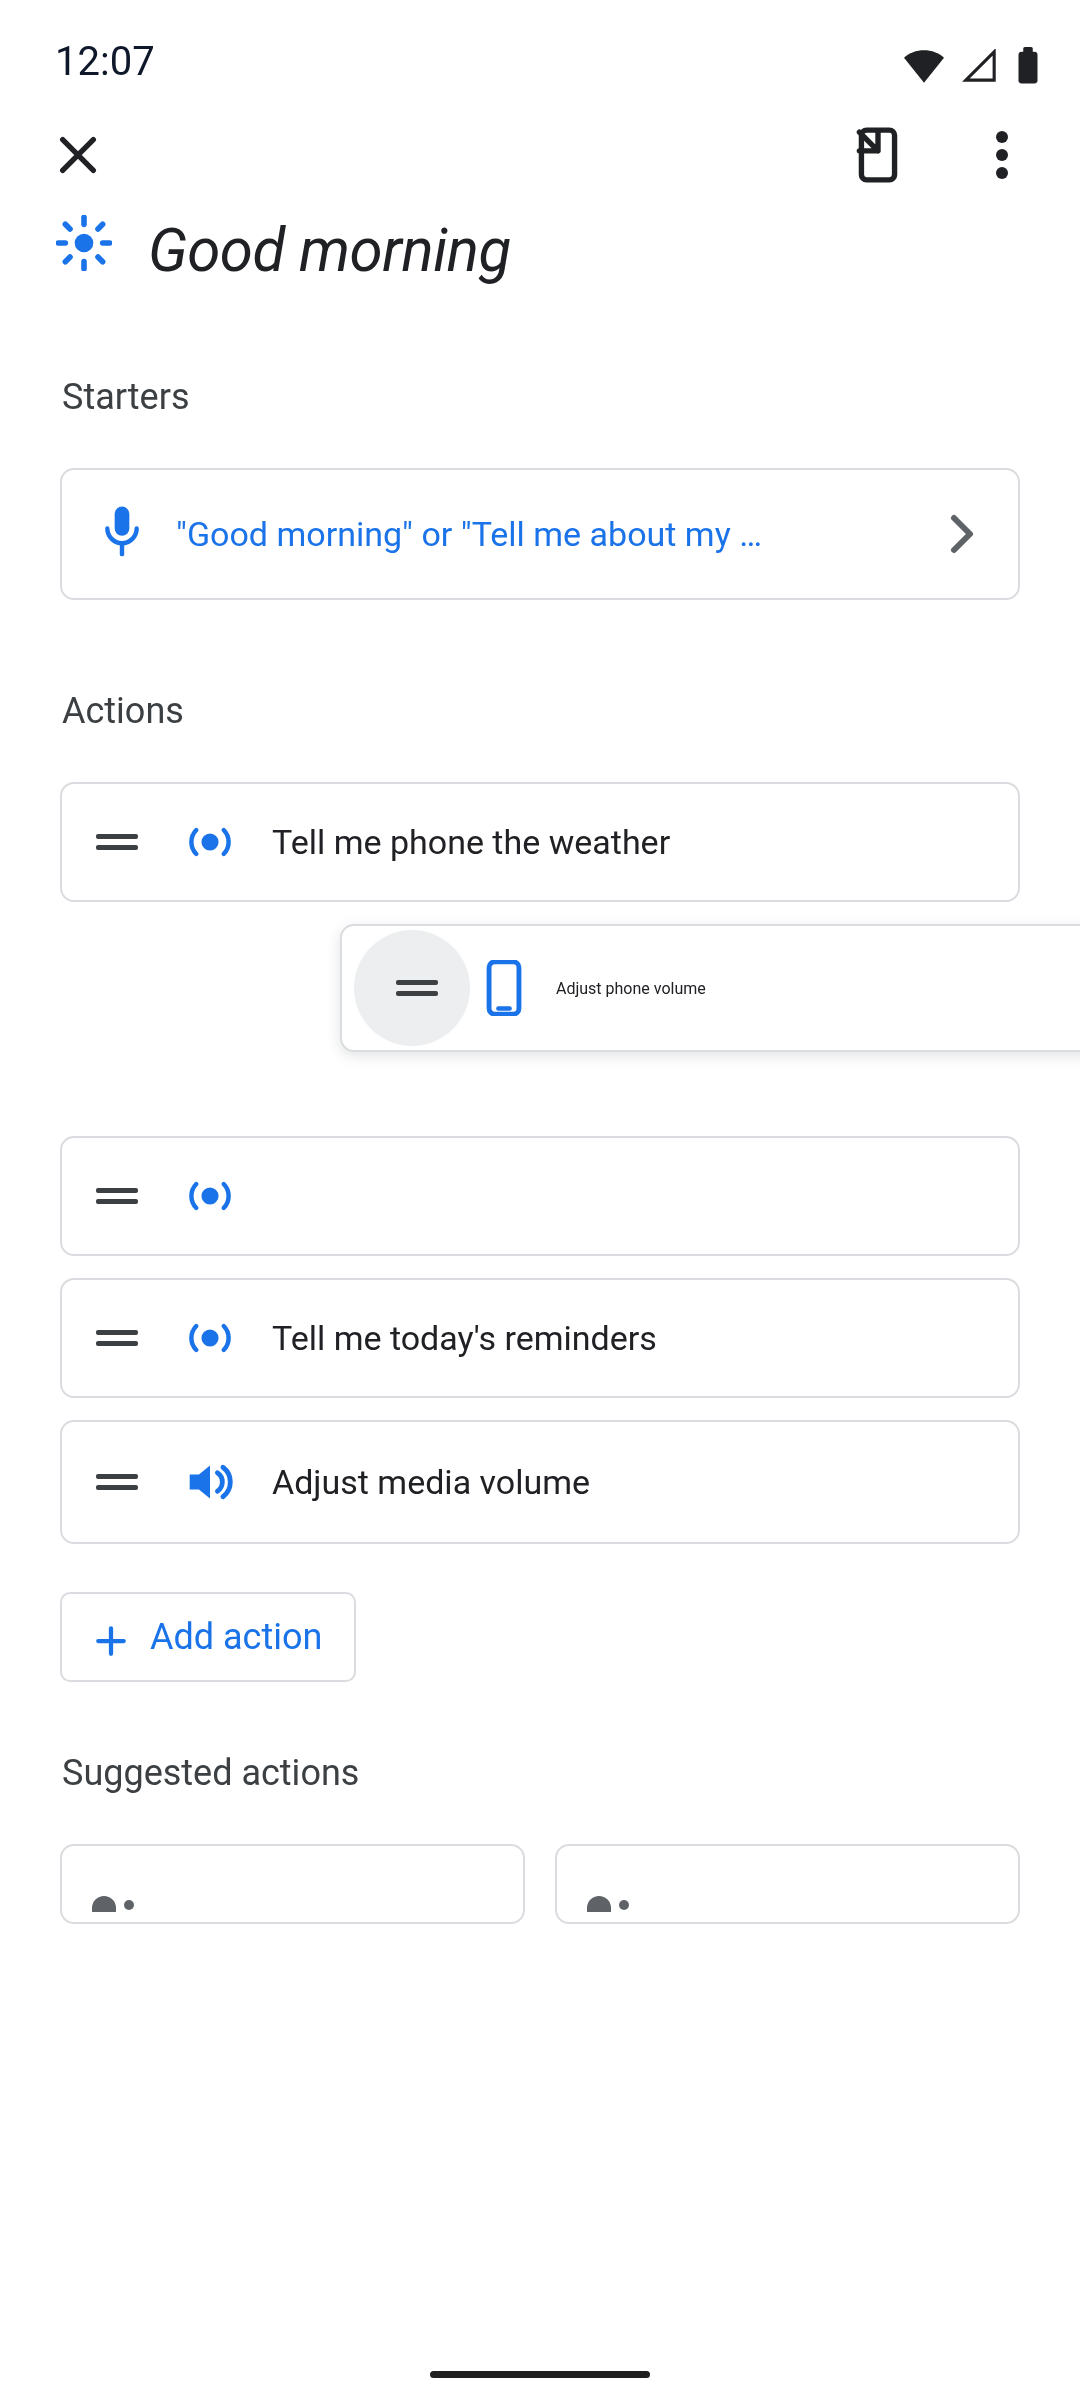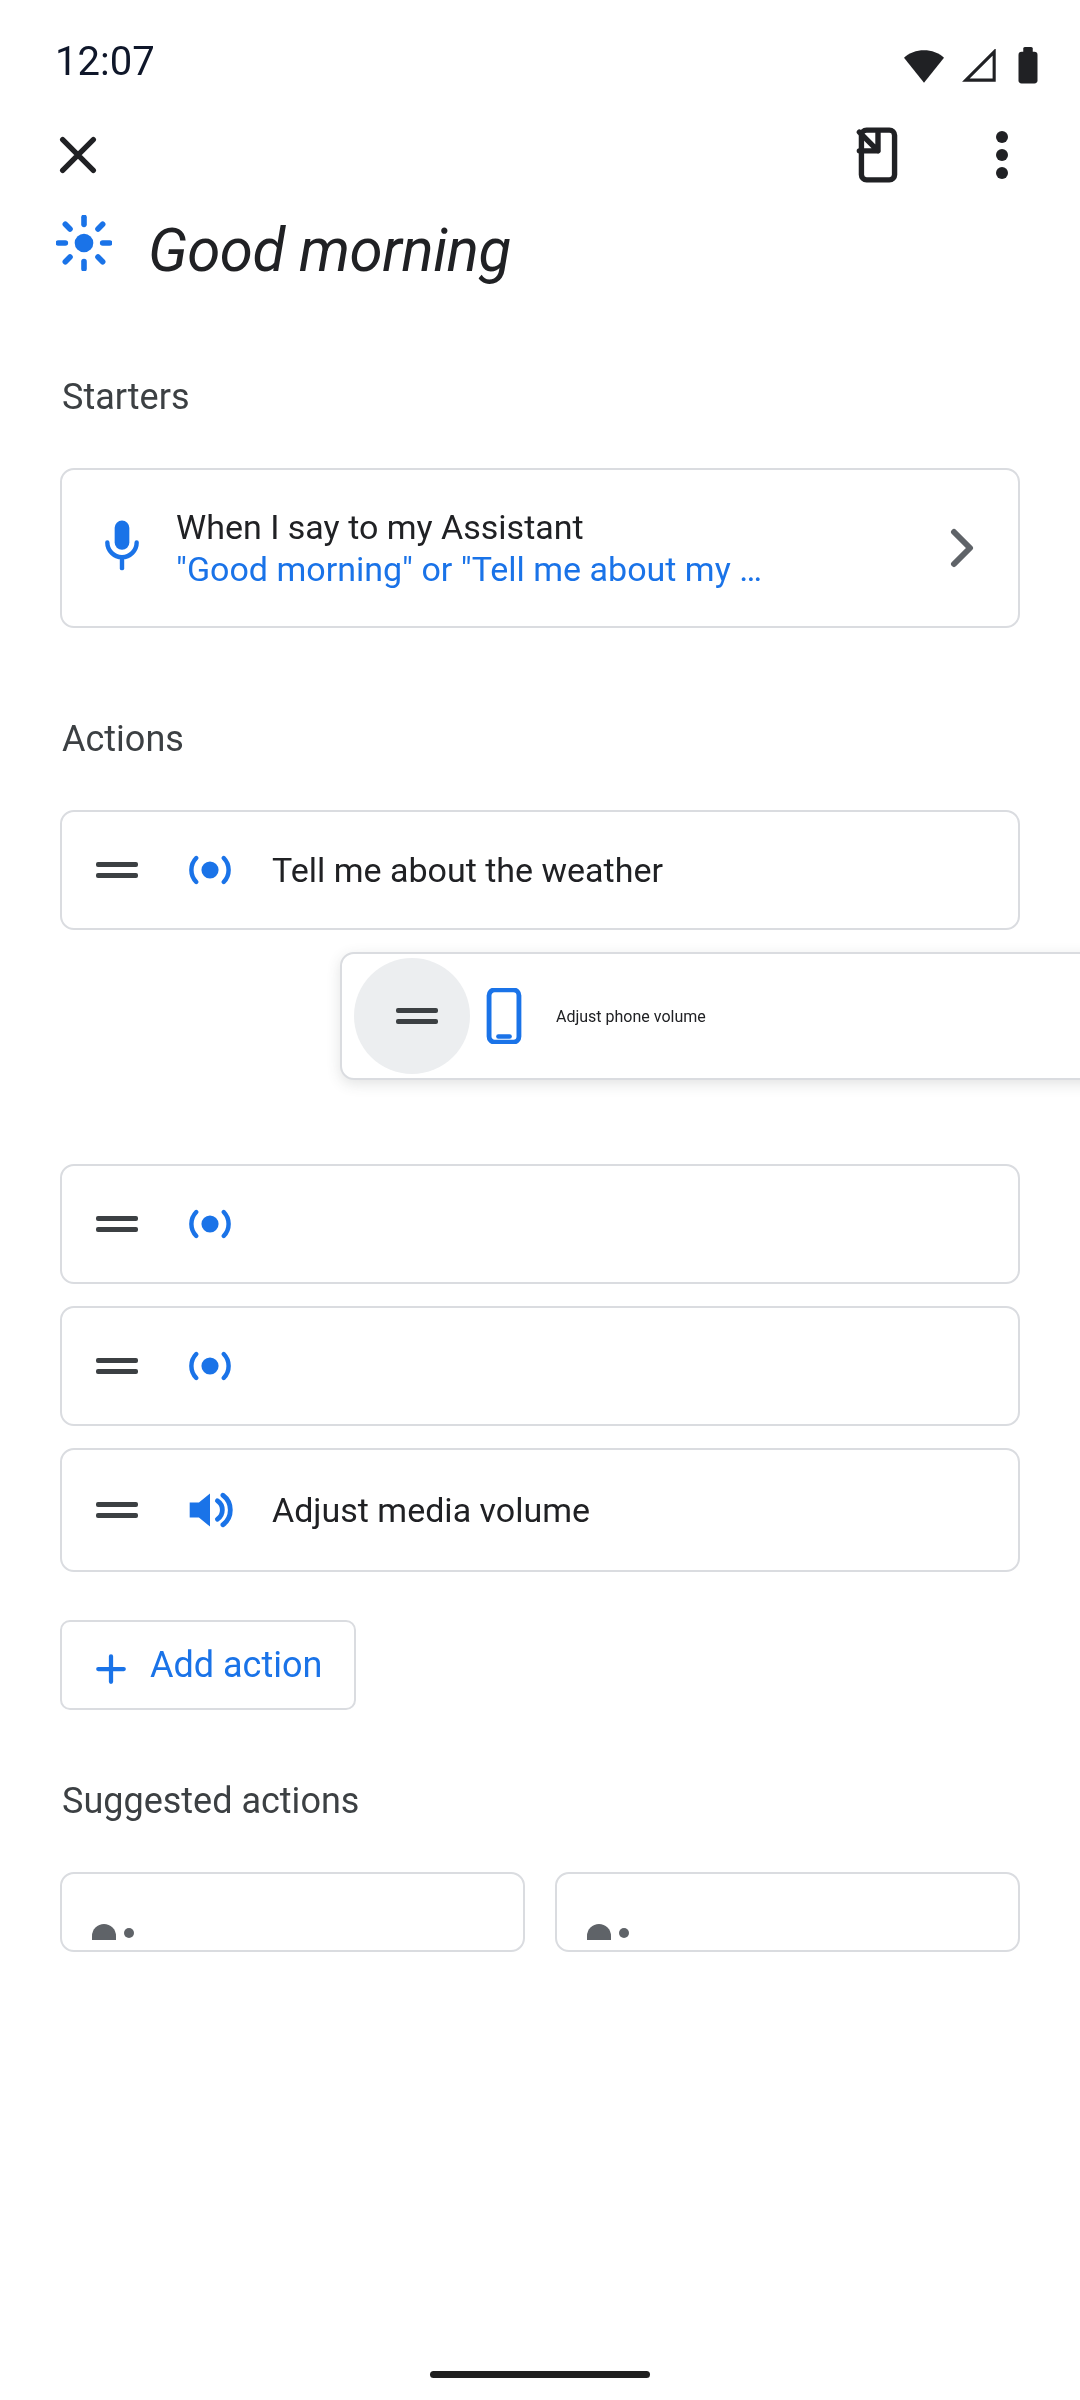--- a/index.html
+++ b/index.html
@@ -124,21 +124,20 @@
 <div class="card-list">
   <div class="card">
     <span class="icon-slot">
       <svg width="44" height="56" viewBox="0 0 24 30">
         <rect x="8" y="0" width="8" height="16" rx="4" fill="#1a73e8"></rect>
         <path d="M4 12 a8 8 0 0 0 16 0" fill="none" stroke="#1a73e8" stroke-width="2.4" stroke-linecap="round"></path>
         <line x1="12" y1="20" x2="12" y2="26" stroke="#1a73e8" stroke-width="2.4" stroke-linecap="round"></line>
       </svg>
     </span>
     <div class="card-body">
-      <div class="card-title">When I say to my Assistant</div>
       <div class="card-sub">"Good morning" or "Tell me about my …</div>
     </div>
     <div class="chev">
       <svg width="26" height="40" viewBox="0 0 12 20">
           <path d="M2 2 L10 10 L2 18" fill="none" stroke="#5f6368" stroke-width="3" stroke-linecap="round" stroke-linejoin="round"></path>
         </svg>
     </div>
   </div>
 </div>
 
@@ -151,21 +150,21 @@
         <div class="bar"></div>
         <div class="bar"></div>
       </div>
     <span class="icon-slot">
       <svg width="48" height="40" viewBox="0 0 28 22">
         <circle cx="14" cy="11" r="5" fill="#1a73e8"></circle>
         <path d="M6 4 A10 10 0 0 0 6 18" fill="none" stroke="#1a73e8" stroke-width="2.6" stroke-linecap="round"></path>
         <path d="M22 4 A10 10 0 0 1 22 18" fill="none" stroke="#1a73e8" stroke-width="2.6" stroke-linecap="round"></path>
       </svg>
     </span>
-    <div class="label">Tell me about the weather</div>
+    <div class="label">Tell me phone the weather</div>
   </div>
 
   <div class="card-dragged">
     <div class="drag-bg"></div>
     <div class="drag-handle" style="margin-left:26px;">
         <div class="bar"></div>
         <div class="bar"></div>
       </div>
     <span class="icon-slot" style="margin-left:14px;">
       <svg width="40" height="56" viewBox="0 0 20 30">
@@ -197,20 +196,21 @@
         <div class="bar"></div>
         <div class="bar"></div>
       </div>
     <span class="icon-slot">
       <svg width="48" height="40" viewBox="0 0 28 22">
         <circle cx="14" cy="11" r="5" fill="#1a73e8"></circle>
         <path d="M6 4 A10 10 0 0 0 6 18" fill="none" stroke="#1a73e8" stroke-width="2.6" stroke-linecap="round"></path>
         <path d="M22 4 A10 10 0 0 1 22 18" fill="none" stroke="#1a73e8" stroke-width="2.6" stroke-linecap="round"></path>
       </svg>
     </span>
+    <div class="label">Tell me today's reminders</div>
   </div>
 
   <div class="card-tight">
     <div class="drag-handle">
         <div class="bar"></div>
         <div class="bar"></div>
       </div>
     <span class="icon-slot">
       <svg width="48" height="44" viewBox="0 0 26 22">
         <path d="M2 7 L7 7 L13 2 L13 20 L7 15 L2 15 Z" fill="#1a73e8"></path>

